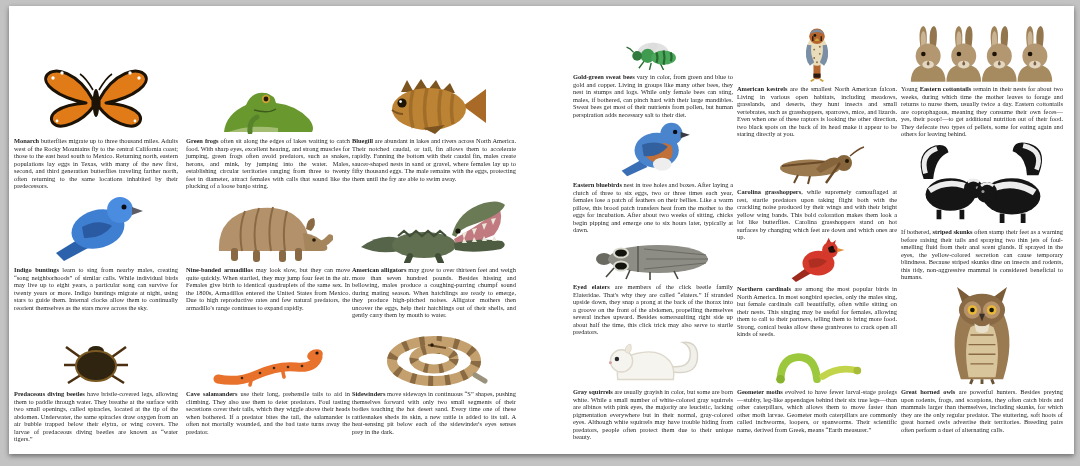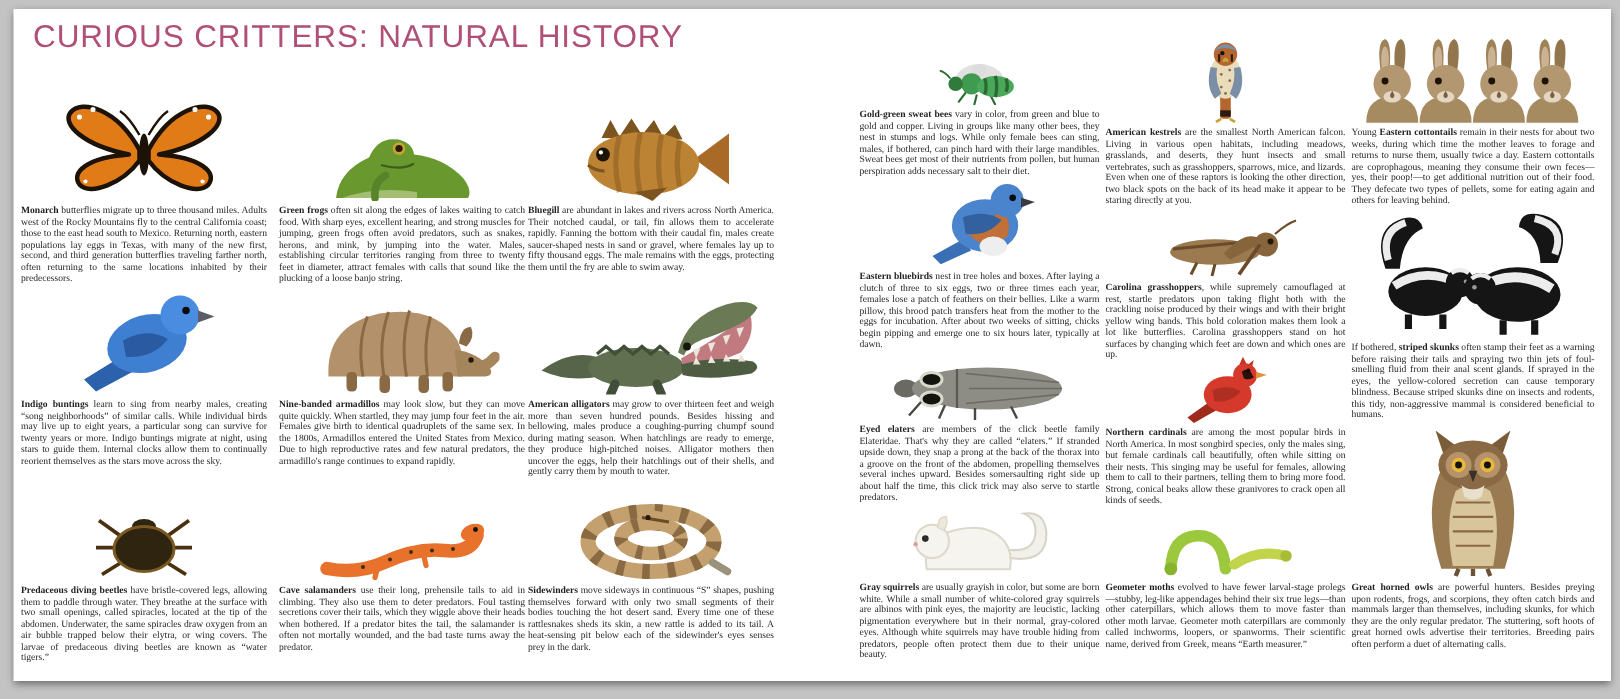--- a/index.html
+++ b/index.html
@@ -16,21 +16,20 @@
        text-align:justify;color:#1f1f1f;}
   .cap b{font-weight:bold;}
   svg{display:block;}
 </style>
 </head>
 <body>
 
 <div class="stage">
   <div class="sheet"></div>
 
-  <h1 class="title">CURIOUS CRITTERS: NATURAL HISTORY</h1>
 
   <figure class="cell" style="left:14px;top:48px;width:164px">
     <div class="fig" style="height:86px">
       <svg width="112" height="70" viewBox="0 0 112 70">
         <path d="M53 36 C38 8 14 2 7 11 C1 19 16 33 46 39 C18 41 7 51 13 59 C20 67 42 58 53 43 Z" fill="#e07b17" stroke="#1c1206" stroke-width="3" stroke-linejoin="round"></path>
         <path d="M59 36 C74 8 98 2 105 11 C111 19 96 33 66 39 C94 41 105 51 99 59 C92 67 70 58 59 43 Z" fill="#e07b17" stroke="#1c1206" stroke-width="3" stroke-linejoin="round"></path>
         <path d="M53 26 Q46 14 40 10 M59 26 Q66 14 72 10" stroke="#1c1206" stroke-width="1.6" fill="none"></path>
         <ellipse cx="56" cy="39" rx="3.4" ry="14" fill="#1c1206"></ellipse>
         <g fill="#fff">
             <circle cx="13" cy="14" r="1.7"></circle>

